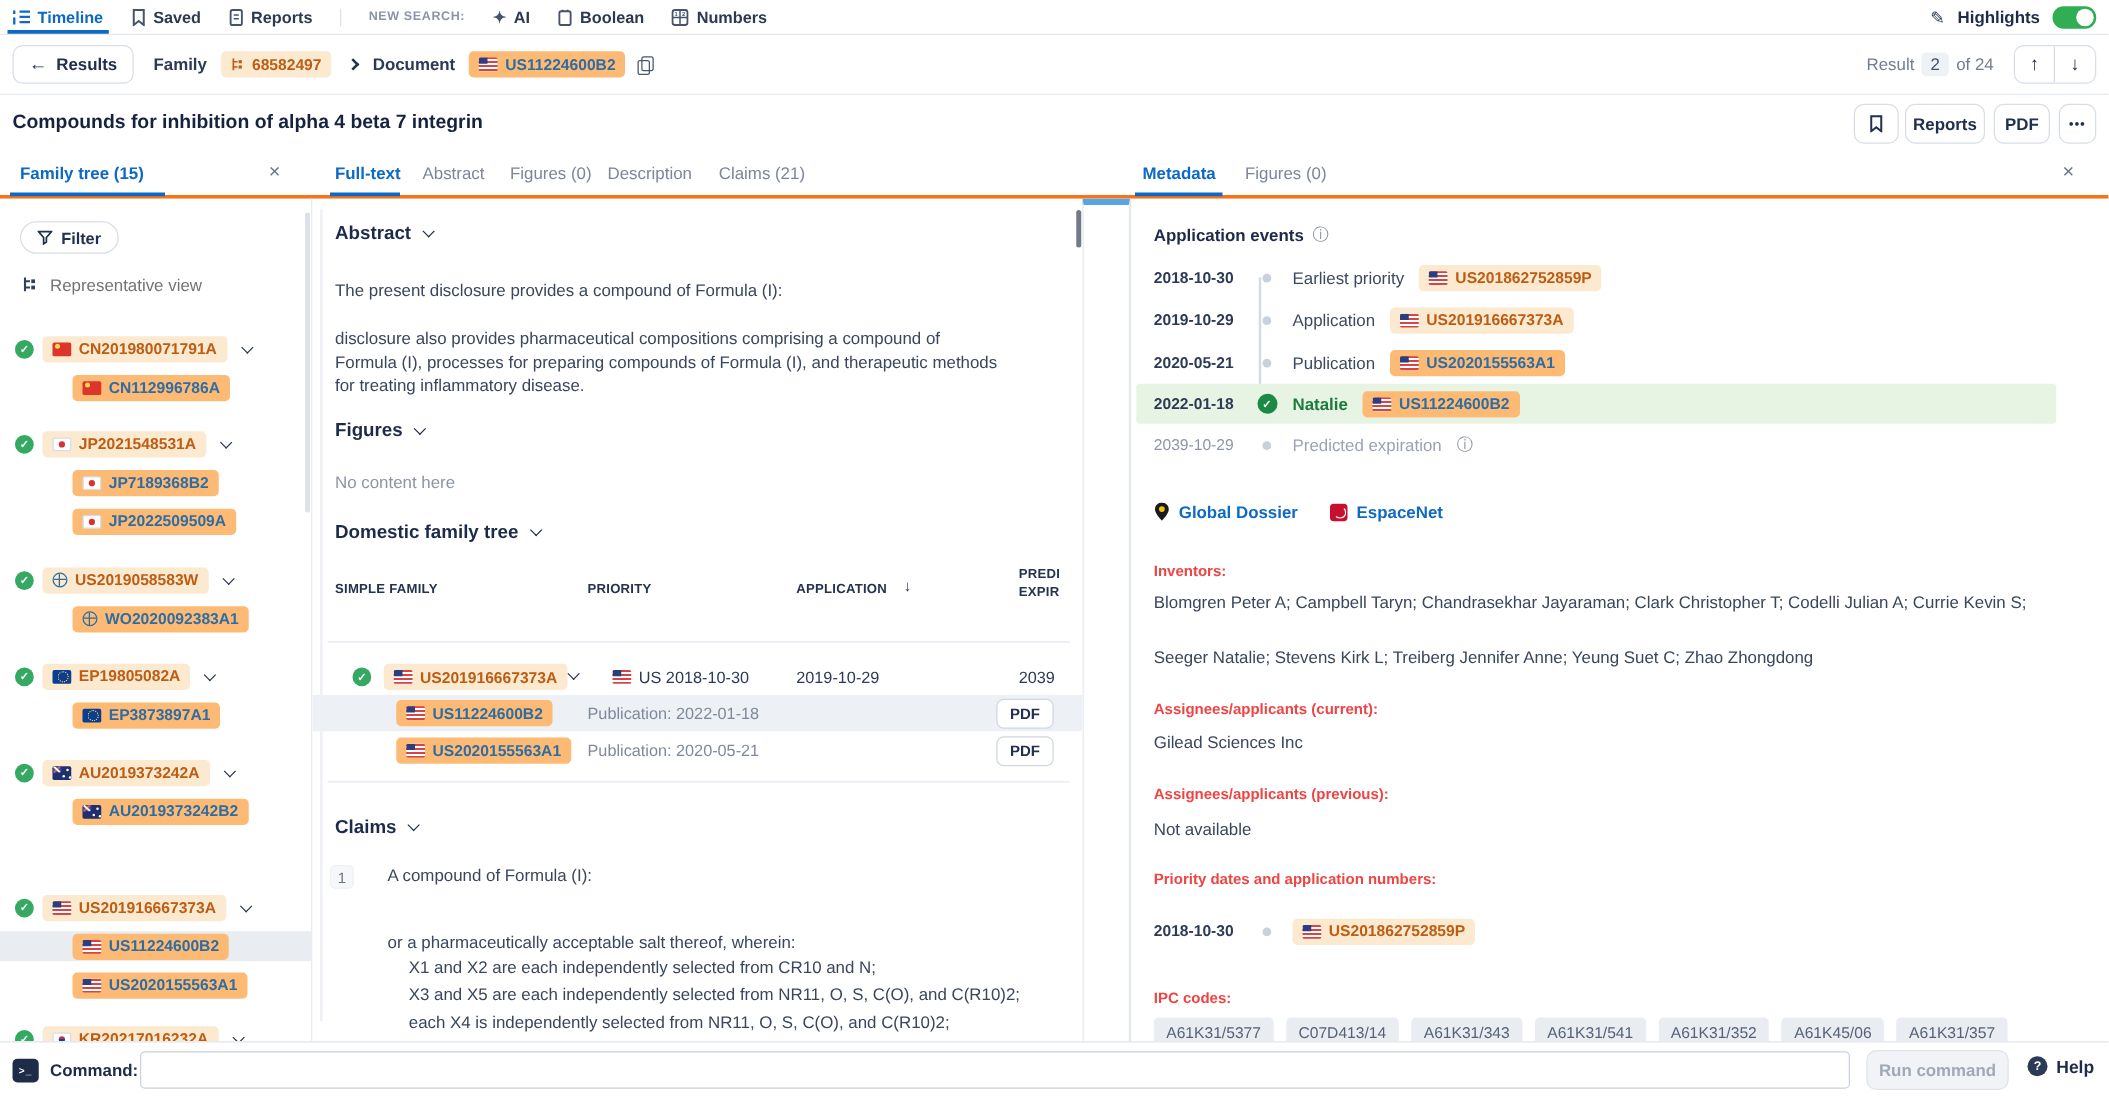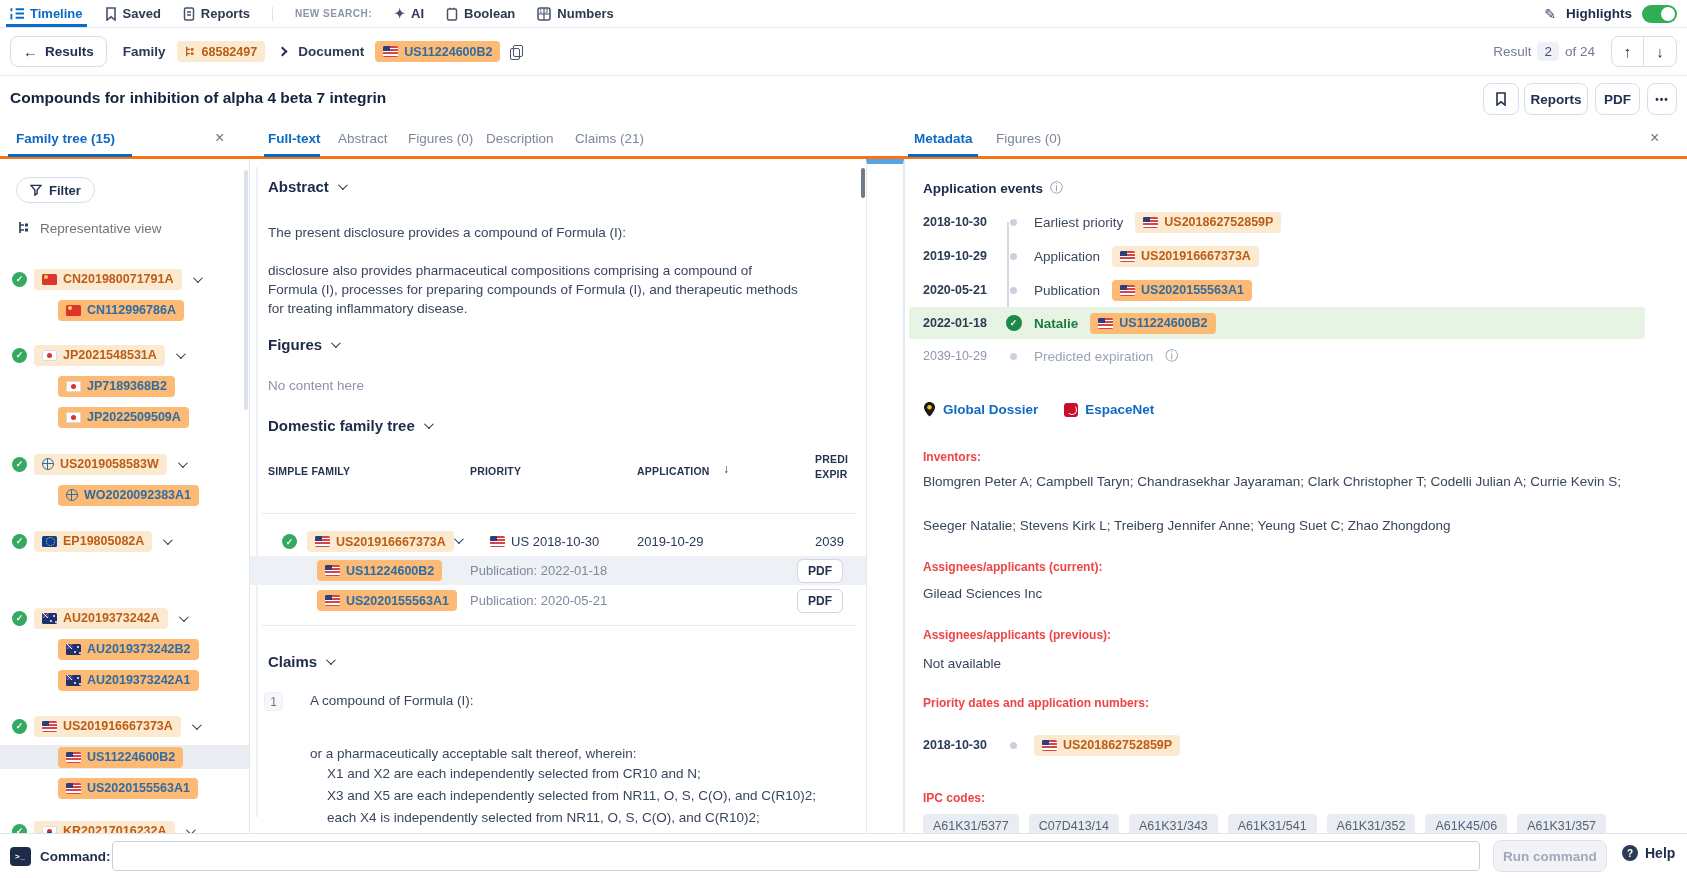--- a/index.html
+++ b/index.html
@@ -359,38 +359,38 @@
         </span>
     </div>
     <div class="trow" style="top:370px">
       <span class="ck">✓</span>
       <span class="bdg orange">
           <i class="flag flag-eu"></i>
           <span>EP19805082A</span>
         </span>
       <span class="chv"></span>
     </div>
+    <div class="trow child" style="top:401px">
+      <span class="bdg blue">
+          <i class="flag flag-eu"></i>
+          <span>EP3873897A1</span>
+        </span>
+    </div>
     <div class="trow" style="top:447px">
       <span class="ck">✓</span>
       <span class="bdg orange">
           <i class="flag flag-au"></i>
           <span>AU2019373242A</span>
         </span>
       <span class="chv"></span>
     </div>
     <div class="trow child" style="top:478px">
       <span class="bdg blue">
           <i class="flag flag-au"></i>
           <span>AU2019373242B2</span>
-        </span>
-    </div>
-    <div class="trow child" style="top:509px">
-      <span class="bdg blue">
-          <i class="flag flag-au"></i>
-          <span>AU2019373242A1</span>
         </span>
     </div>
     <div class="trow" style="top:555px">
       <span class="ck">✓</span>
       <span class="bdg orange">
           <i class="flag flag-us"></i>
           <span>US201916667373A</span>
         </span>
       <span class="chv"></span>
     </div>

